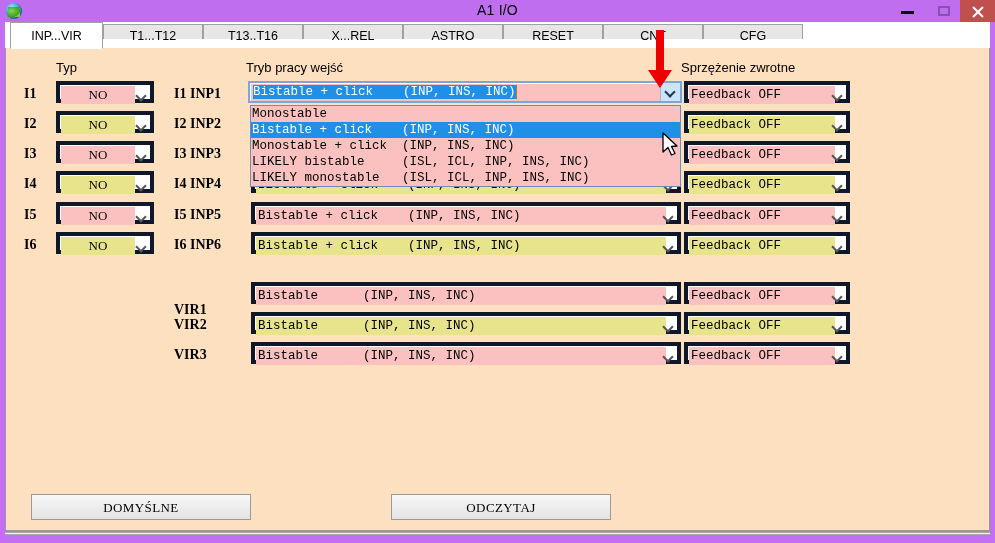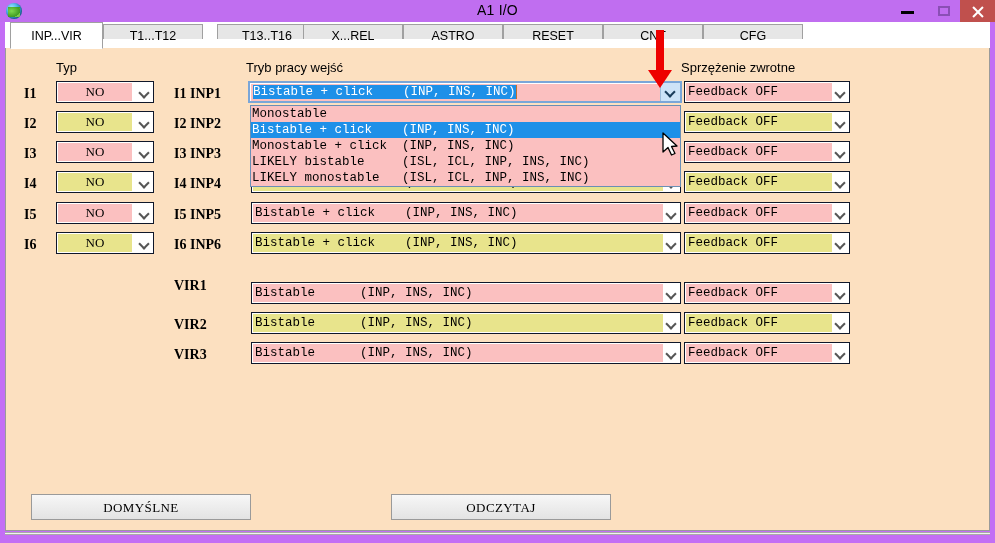--- a/index.html
+++ b/index.html
@@ -144,21 +144,21 @@
     color: #000;
     white-space: nowrap;
   }
 
   
   .combo {
     position: absolute;
     height: 22px;
     box-sizing: border-box;
     background: #ffffff;
-    border: 1px solid #0f172a;
+    border: 4px solid #0f172a;
     cursor: default;
   }
   .combo .fill {
     position: absolute; left: 1px; top: 1px;
     height: 18px;
     box-sizing: border-box;
     font-family: "Liberation Mono", monospace;
     font-size: 12.5px;
     color: #000;
     line-height: 18px;
@@ -302,21 +302,21 @@
     <div class="win-btn btn-max">
         <i></i>
       </div>
     <div class="win-btn btn-close">
         <i></i>
       </div>
   </div>
 
   <div class="tabstrip">
     <div class="tab" style="left:98px;width:100px">T1...T12</div>
-    <div class="tab" style="left:212px;width:100px">T13..T16</div>
+    <div class="tab" style="left:198px;width:100px">T13..T16</div>
     <div class="tab" style="left:298px;width:100px">X...REL</div>
     <div class="tab" style="left:398px;width:100px">ASTRO</div>
     <div class="tab" style="left:498px;width:100px">RESET</div>
     <div class="tab" style="left:598px;width:100px">CNT</div>
     <div class="tab" style="left:698px;width:100px">CFG</div>
     <div class="tab active" style="left:5px;width:93px">INP...VIR</div>
   </div>
 
   <div class="client">
 
@@ -409,21 +409,21 @@
     <div class="row-label" style="left:168px; top:189px;">I6  INP6</div>
     <div class="combo mode yellow" style="left:245px; top:184px;">
       <span class="fill">Bistable + click    (INP, INS, INC)</span>
       <span class="arrow"></span>
     </div>
     <div class="combo fb yellow" style="left:678px; top:184px;">
       <span class="fill">Feedback OFF</span>
       <span class="arrow"></span>
     </div>
 
-    <div class="row-label" style="left:168px; top:230px;">VIR1</div>
+    <div class="row-label" style="left:168px; top:254px;">VIR1</div>
     <div class="combo mode pink" style="left:245px; top:234px;">
       <span class="fill">Bistable      (INP, INS, INC)</span>
       <span class="arrow"></span>
     </div>
     <div class="combo fb pink" style="left:678px; top:234px;">
       <span class="fill">Feedback OFF</span>
       <span class="arrow"></span>
     </div>
 
     <div class="row-label" style="left:168px; top:269px;">VIR2</div>

